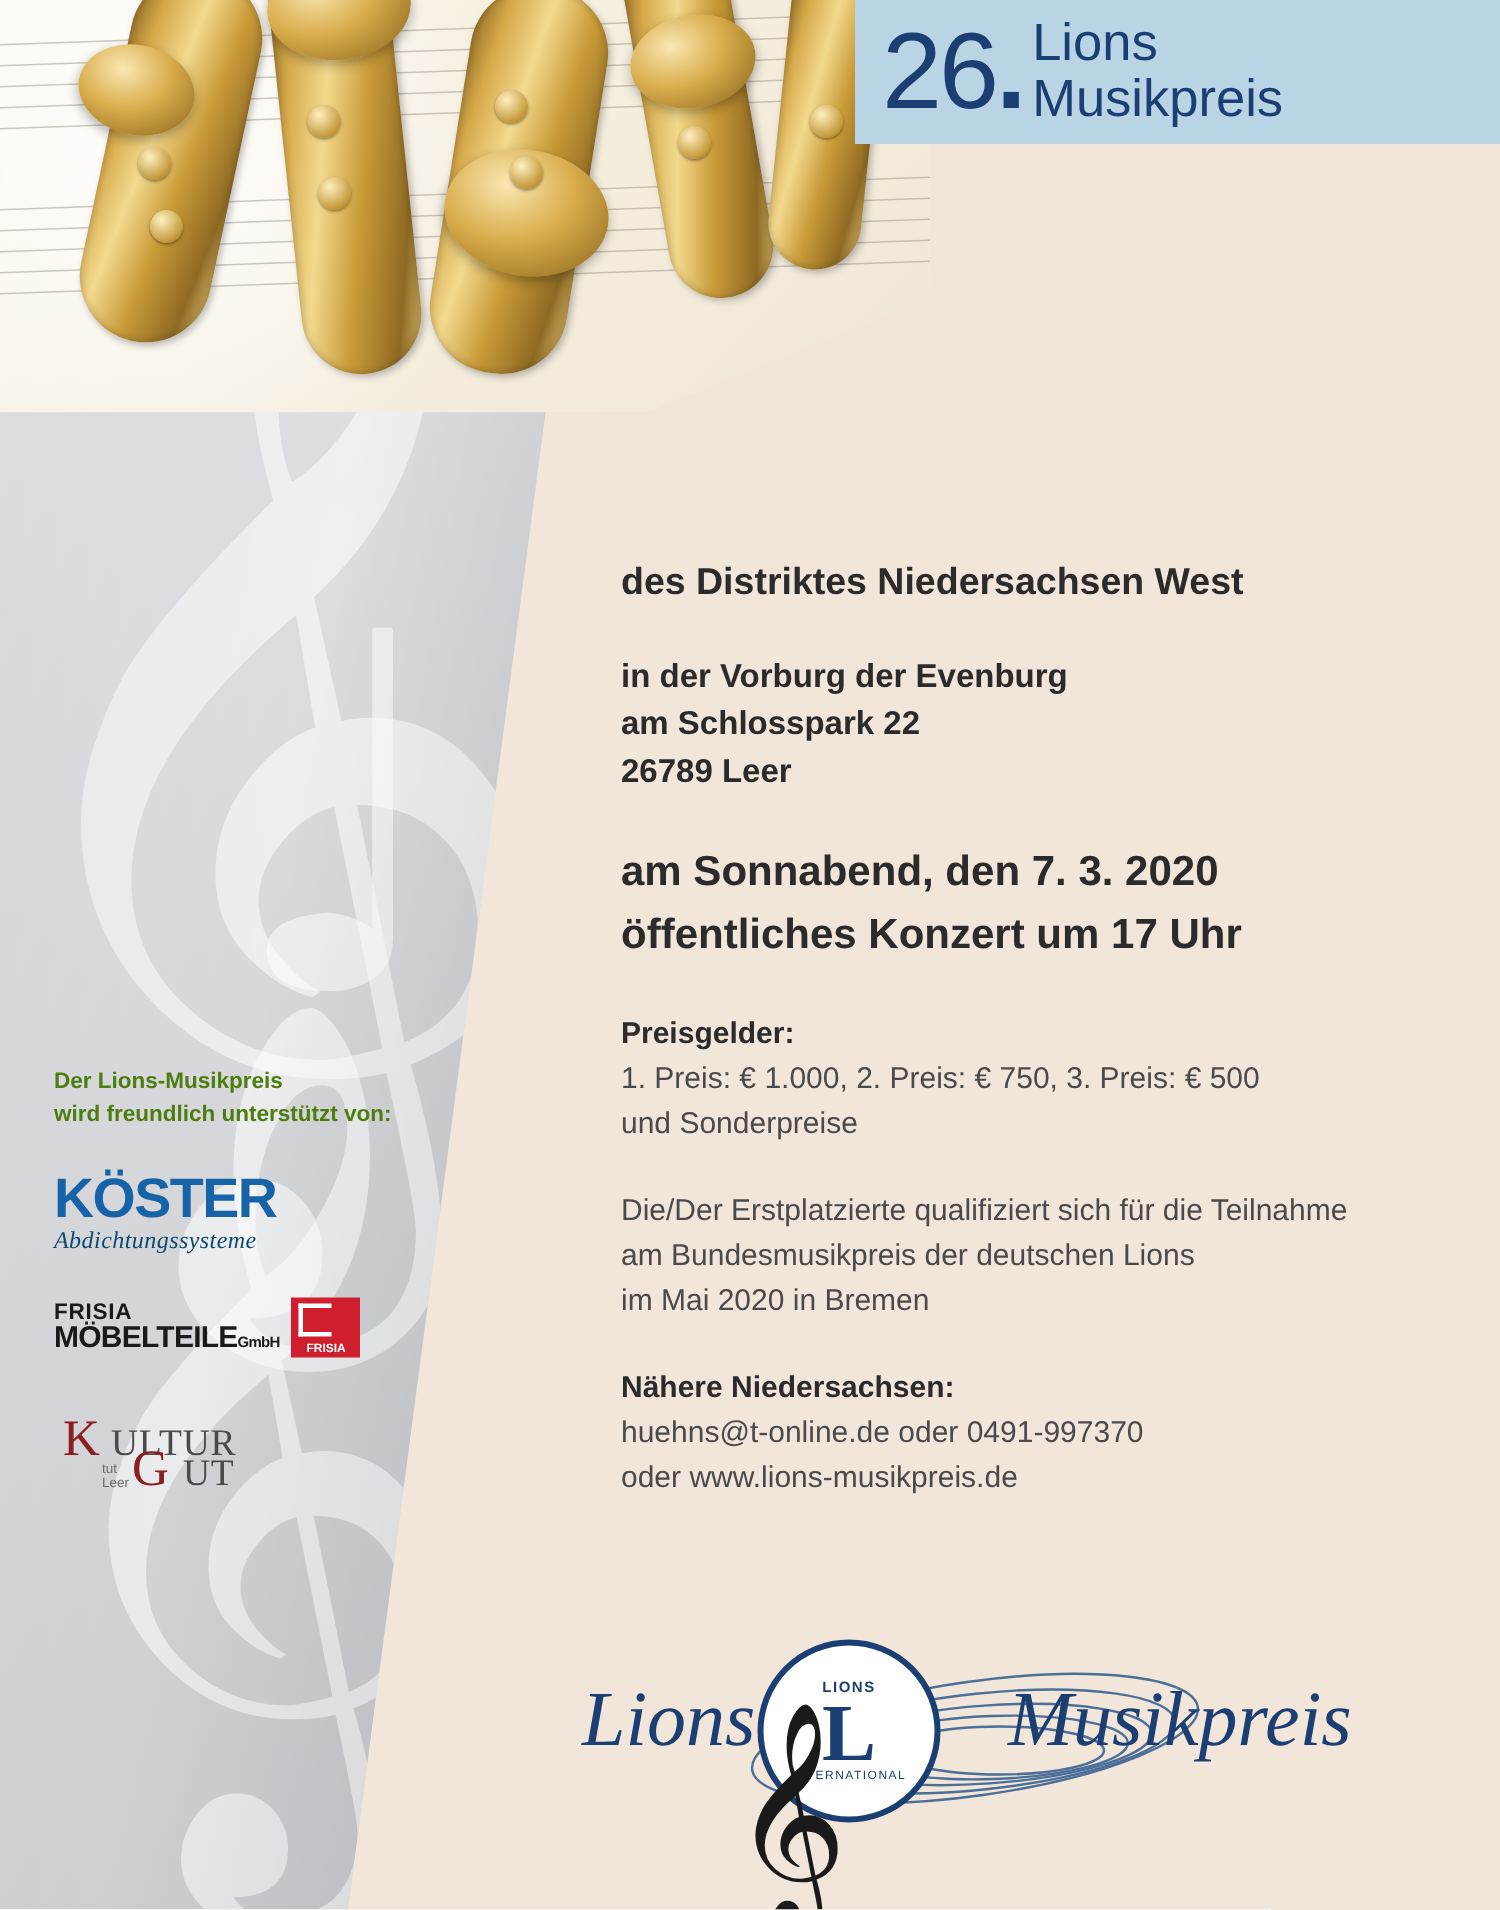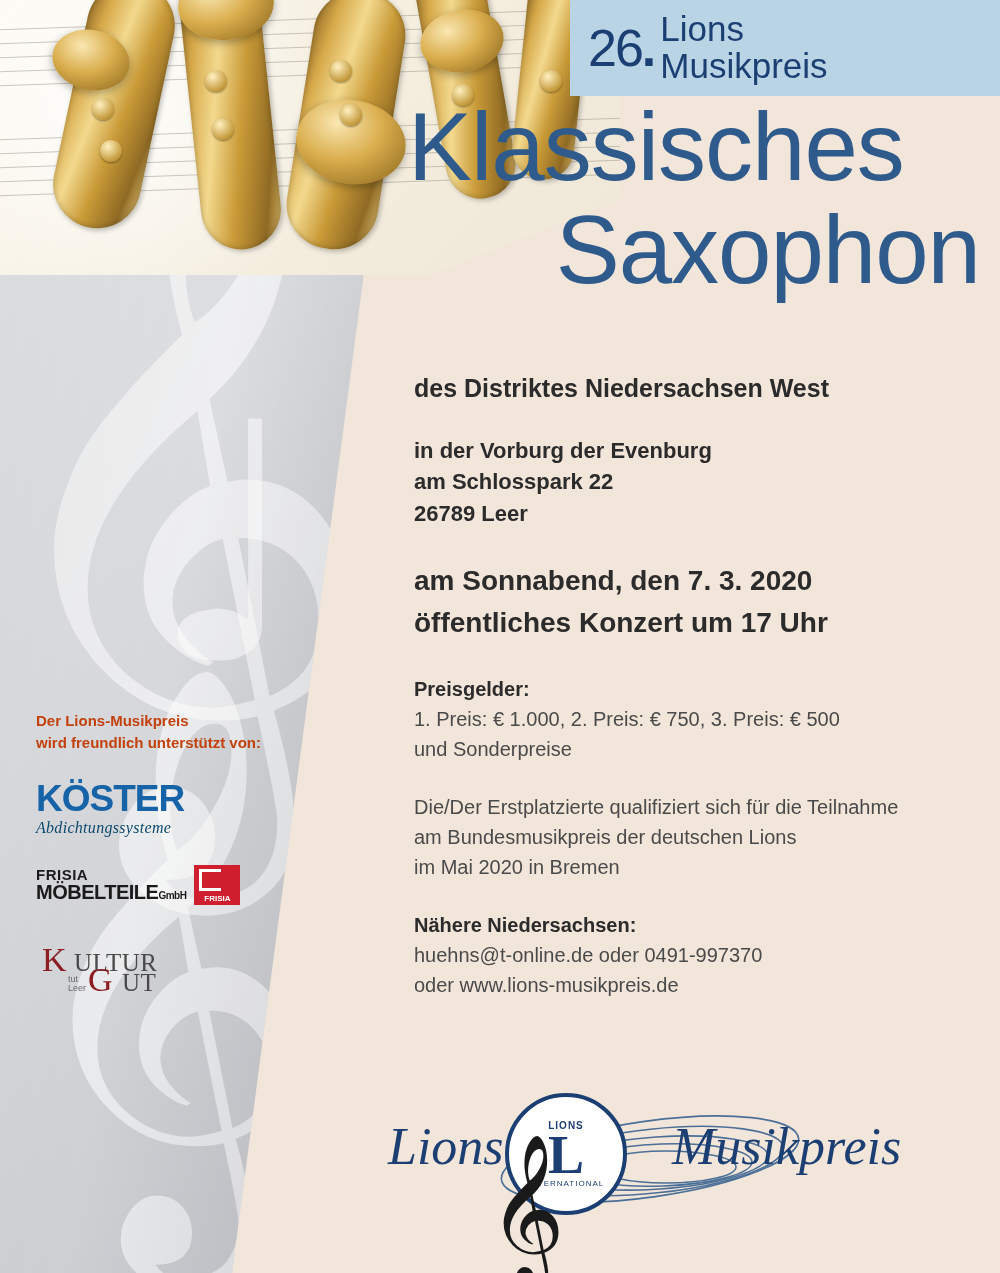--- a/index.html
+++ b/index.html
@@ -97,21 +97,21 @@
     position: absolute;
     right: 0; top: 0;
     width: 430px; height: 96px;
     background: #b9d4e4;
     display: flex;
     align-items: center;
     padding-left: 18px;
   }
   .num26 {
     font-family: "Liberation Sans", sans-serif;
-    font-size: 52px;
+    font-size: 72px;
     font-weight: 400;
     color: #1c3f73;
     line-height: 1;
     letter-spacing: -2px;
   }
   .num26 .dot { font-weight: 700; }
   .lions-musikpreis {
     margin-left: 6px;
     color: #1c3f73;
     font-size: 35px;
@@ -163,21 +163,21 @@
   .content .b5 { margin-bottom: 28px; }
   .content .b6 { margin-bottom: 0; }
 
   
   .sponsors {
     position: absolute;
     left: 36px; top: 710px;
     width: 260px;
   }
   .sponsors .intro {
-    font-size: 15px; font-weight: 700; color: #c2410c; line-height: 1.45;
+    font-size: 15px; font-weight: 700; color: #4d7c0f; line-height: 1.45;
     margin-bottom: 26px;
   }
   .logo-koester {
     margin-bottom: 28px;
   }
   .logo-koester .k {
     font-family: "Liberation Sans", sans-serif;
     font-size: 37px; font-weight: 700; color: #1663a8;
     letter-spacing: -1px; line-height: 1;
   }
@@ -311,24 +311,20 @@
   </div>
 
   <div class="header-strip">
     <div class="num26"><span>26</span><span class="dot">.</span></div>
     <div class="lions-musikpreis">
       <span class="l1">Lions</span>
       <span class="l2">Musikpreis</span>
     </div>
   </div>
 
-  <div class="title">
-    <span class="line1">Klassisches</span>
-    <span class="line2">Saxophon</span>
-  </div>
 
   <div class="content">
     <div class="b1">des Distriktes Niedersachsen West</div>
 
     <div class="b2">
       <div>in der Vorburg der Evenburg</div>
       <div>am Schlosspark 22</div>
       <div>26789 Leer</div>
     </div>
 

